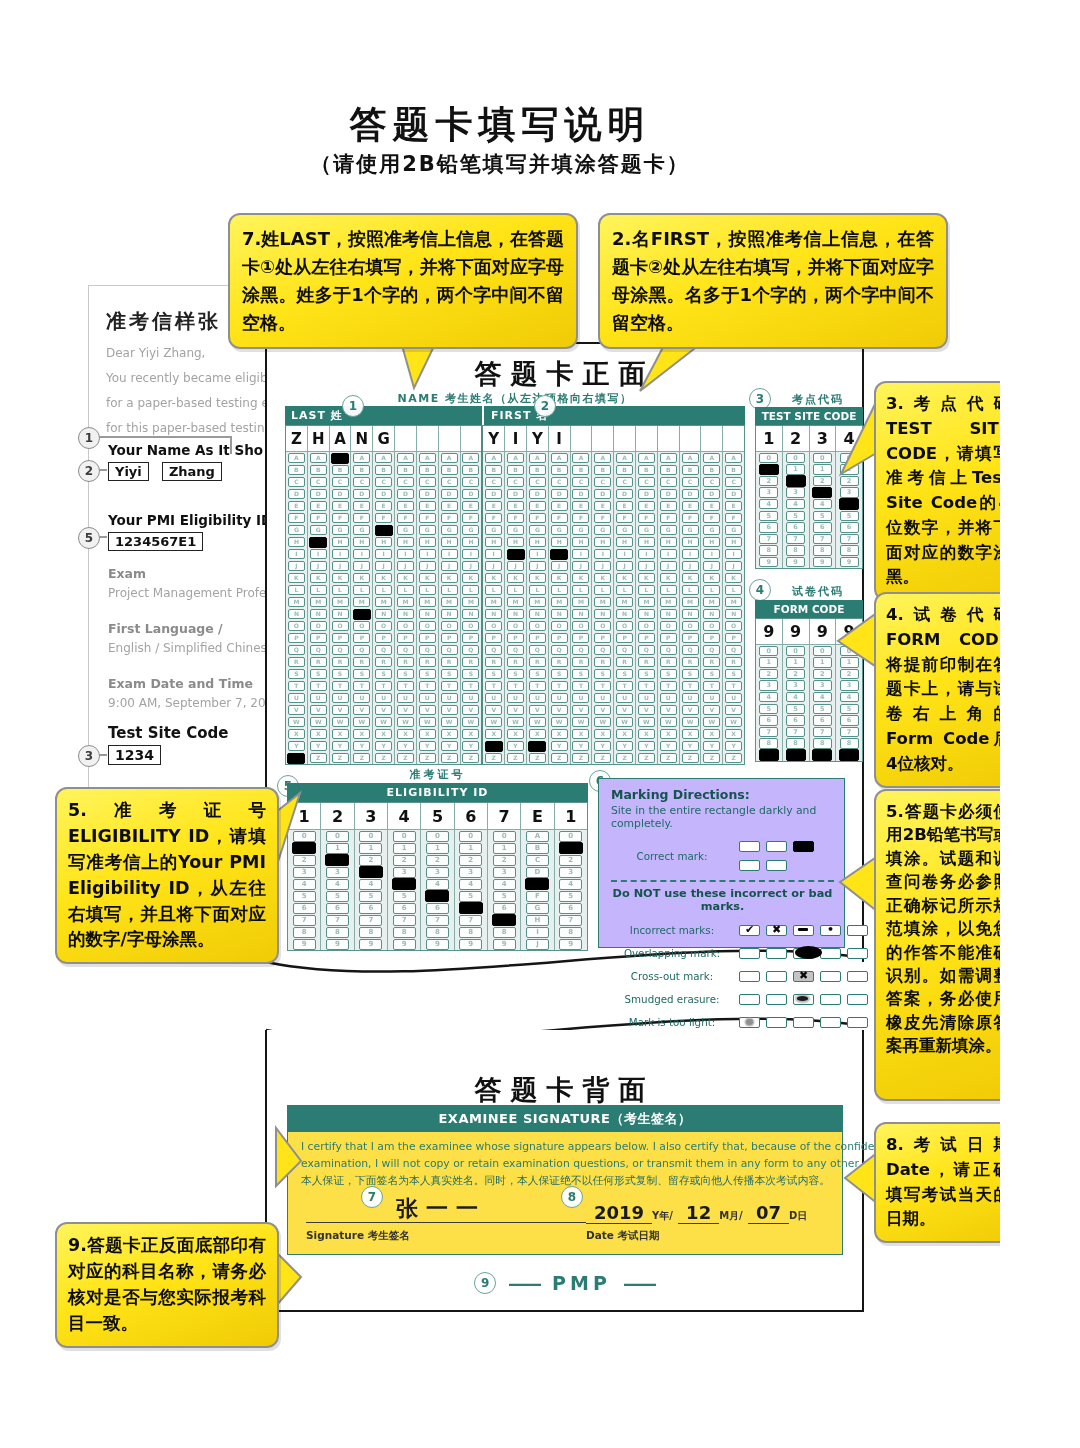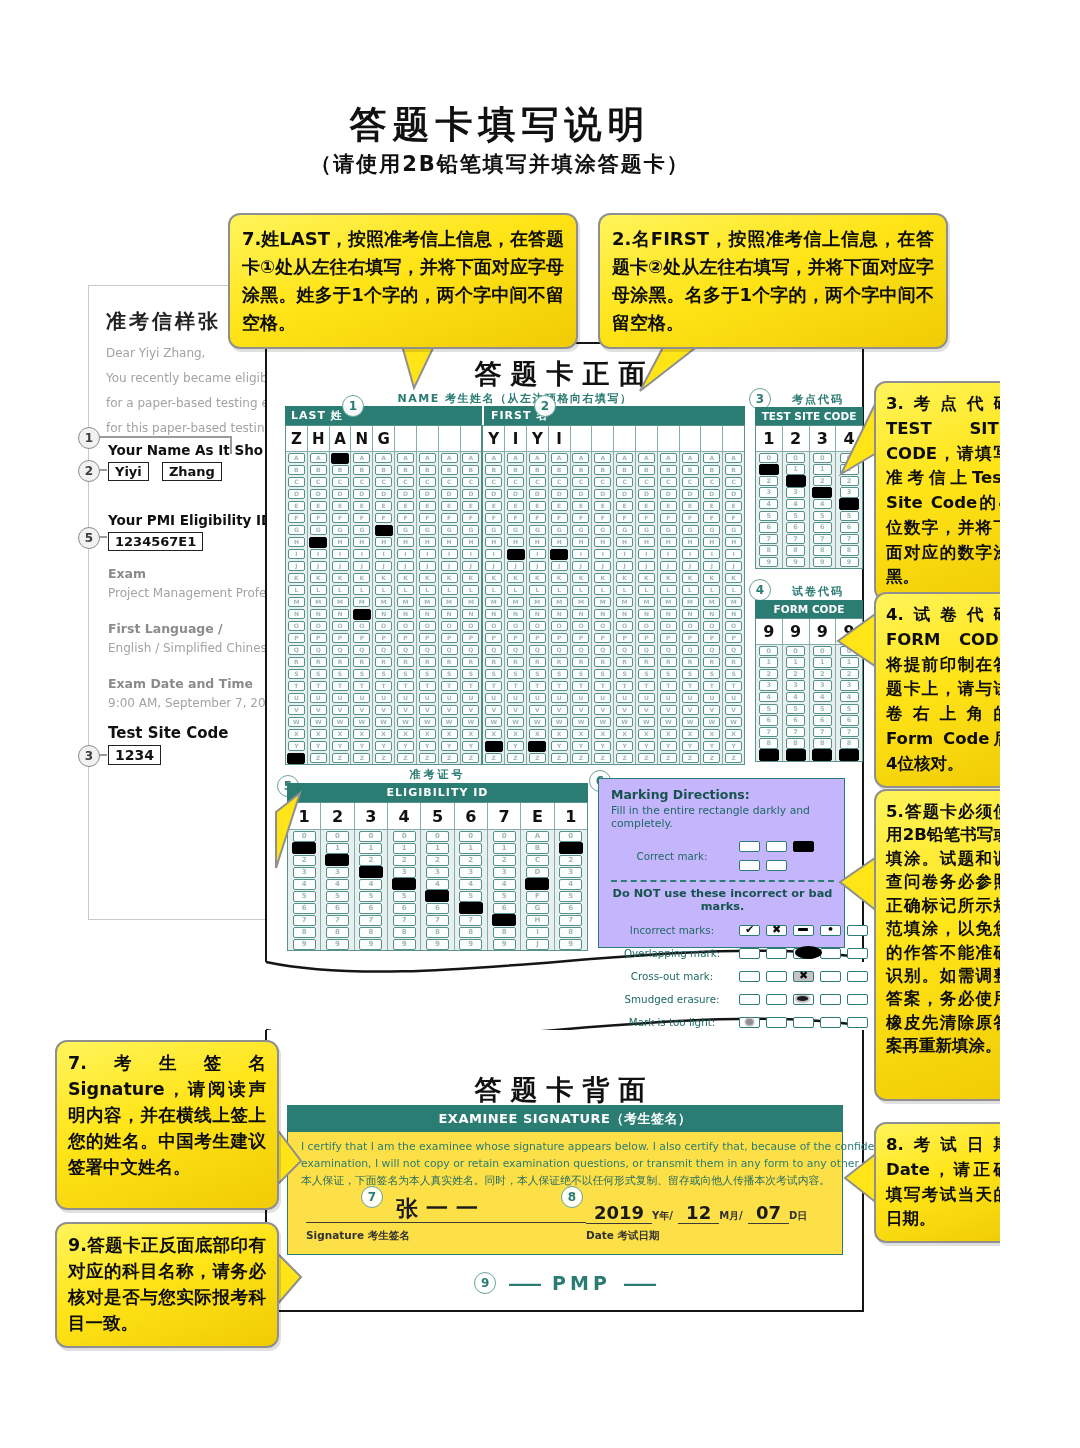--- a/index.html
+++ b/index.html
@@ -2446,21 +2446,21 @@
         </div>
         <div class="brow">
           <span class="bub">9</span>
         </div>
       </div>
     </div>
 
   <div class="circ" style="left:589px;top:770px;">6</div>
   <div class="abs markbox">
     <div class="mk-h">Marking Directions:</div>
-    <div class="mk-p">Fill in the entire rectangle darkly and completely.</div>
+    <div class="mk-p">Site in the entire rectangle darkly and completely.</div>
     <div class="mrow" style="margin-top:7px;">
       <span class="mlabel">Correct mark:</span>
       <span id="correct-marks"><span class="mk"></span><span class="mk"></span><span class="mk mk-filled"></span><span class="mk"></span><span class="mk"></span></span>
     </div>
     <div class="dashline"></div>
     <div class="mk-warn">Do NOT use these incorrect or bad marks.</div>
     <div id="bad-marks">
         <div class="mrow">
           <span class="mlabel">Incorrect marks:</span>
           <span class="mk">✔</span>
@@ -2534,18 +2534,18 @@
     <span class="circ" style="position:static;">9</span>
     <span class="dash">——</span>
     <span class="nm">PMP</span>
     <span class="dash">——</span>
   </div>
 
   <div class="co top" style="left:228px;top:213px;width:350px;">7.姓LAST，按照准考信上信息，在答题卡①处从左往右填写，并将下面对应字母涂黑。姓多于1个字的，两个字中间不留空格。</div>
   <div class="co top" style="left:598px;top:213px;width:350px;">2.名FIRST，按照准考信上信息，在答题卡②处从左往右填写，并将下面对应字母涂黑。名多于1个字的，两个字中间不留空格。</div>
   <div class="co side-r" style="left:874px;top:381px;width:148px;min-height:186px;">3.考点代码TEST SITE CODE，请填写准考信上Test Site Code的4位数字，并将下面对应的数字涂黑。</div>
   <div class="co side-r" style="left:874px;top:592px;width:148px;min-height:196px;">4.试卷代码FORM CODE将提前印制在答题卡上，请与试卷右上角的Form Code后4位核对。</div>
+  <div class="co side-l" style="left:55px;top:787px;width:224px;min-height:170px;">5.准考证号ELIGIBILITY ID，请填写准考信上的Your PMI Eligibility ID，从左往右填写，并且将下面对应的数字/字母涂黑。</div>
   <div class="co side-r" style="left:874px;top:789px;width:148px;min-height:312px;line-height:1.42;">5.答题卡必须使用2B铅笔书写或填涂。试题和调查问卷务必参照正确标记所示规范填涂，以免您的作答不能准确识别。如需调整答案，务必使用橡皮先清除原答案再重新填涂。</div>
-  <div class="co side-l" style="left:55px;top:1040px;width:224px;min-height:170px;">7.考生签名Signature，请阅读声明内容，并在横线上签上您的姓名。中国考生建议签署中文姓名。</div>
   <div class="co side-r" style="left:874px;top:1122px;width:148px;min-height:116px;">8.考试日期Date，请正确填写考试当天的日期。</div>
   <div class="co side-l" style="left:55px;top:1222px;width:224px;min-height:126px;">9.答题卡正反面底部印有对应的科目名称，请务必核对是否与您实际报考科目一致。</div>
 
 </div>
 
 </body></html>

